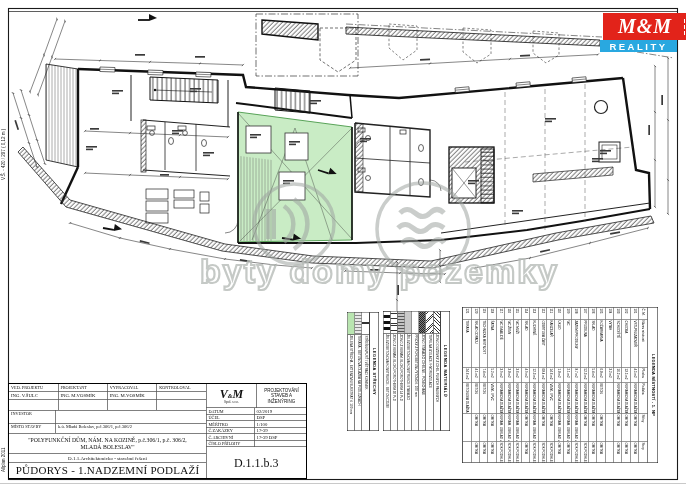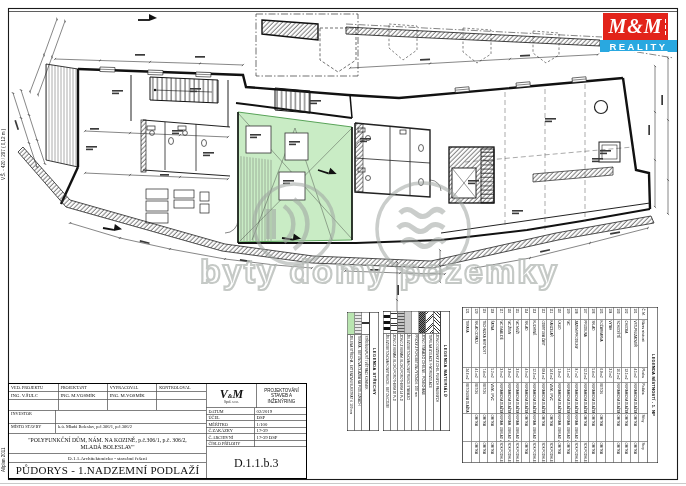--- a/index.html
+++ b/index.html
@@ -8,27 +8,27 @@
   #plan-svg{position:absolute;left:0;top:0;z-index:1;}
   .abs{position:absolute;transform-origin:0 0;}
 
   
   #watermark-text{left:200px;top:244px;z-index:2;font:bold 34px "Liberation Sans",sans-serif;
     letter-spacing:2px;color:rgba(255,255,255,0.12);-webkit-text-stroke:2.2px #b7bcb8;
     opacity:.8;white-space:nowrap;margin-top:8px;}
 
   
   #mm-logo{left:600px;top:13px;width:77px;height:39px;z-index:3;}
-  #mm-red{position:absolute;left:3px;top:0;width:65px;height:27px;background:#e2231a;
+  #mm-red{position:absolute;left:3px;top:0;width:84px;height:27px;background:#e2231a;
     display:flex;align-items:center;justify-content:center;}
   #mm-red .mm-txt{font:bold italic 20px "Liberation Serif",serif;color:#fff;letter-spacing:1px;}
   .mm-dash{position:absolute;right:2px;width:1.5px;height:4px;background:#fff;}
   #mm-blue{position:absolute;left:0;top:27px;width:77px;height:12px;background:#29a8e0;
     display:flex;align-items:center;justify-content:center;}
-  #mm-blue .mm-txt{font:bold 9.5px "Liberation Sans",sans-serif;color:#fff;letter-spacing:2.5px;text-decoration:underline;}
+  #mm-blue .mm-txt{font:bold 9.5px "Liberation Sans",sans-serif;color:#fff;letter-spacing:2.5px;}
 
   
   .vnote{font:9px "Liberation Sans",sans-serif;color:#222;white-space:nowrap;z-index:3;
     transform:rotate(-90deg) scale(0.5);}
   #note-size{left:1px;top:180px;width:150px;height:12px;}
   #note-cad{left:1px;top:472px;width:94px;height:12px;}
 
   
   .rot90{transform:rotate(90deg) scale(0.5);z-index:3;background:#fff;box-sizing:border-box;}
   .lg{display:flex;flex-direction:column;border:1.5px solid #000;}

